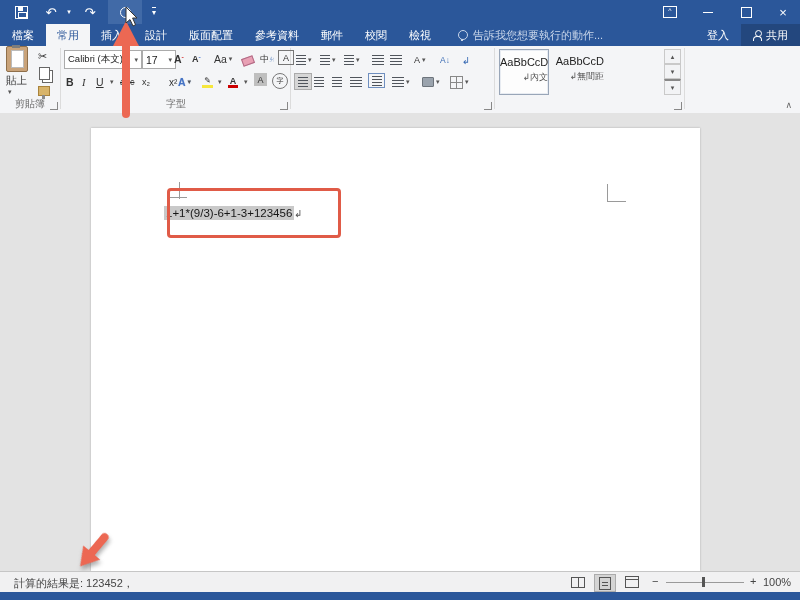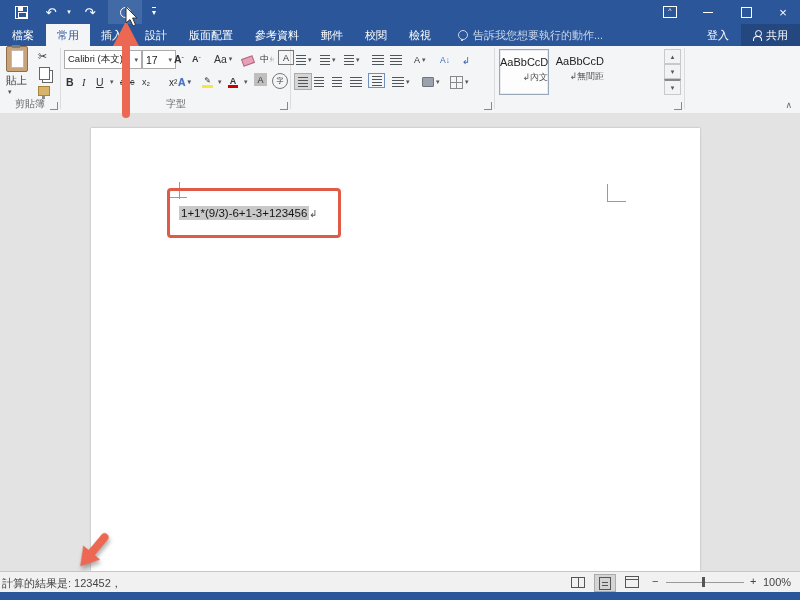--- a/index.html
+++ b/index.html
@@ -333,42 +333,42 @@
 </div>
 
 <div class="ab docarea"></div>
 <div class="ab page"></div>
 
 <div class="ab cropline" style="left:179px;top:182px;width:1px;height:17px"></div>
 <div class="ab cropline" style="left:168px;top:197px;width:19px;height:1px"></div>
 <div class="ab cropline" style="left:607px;top:184px;width:1px;height:18px"></div>
 <div class="ab cropline" style="left:607px;top:201px;width:19px;height:1px"></div>
 
-<div class="ab" style="left:179px;top:203px;white-space:nowrap">
+<div class="ab" style="left:164px;top:203px;white-space:nowrap">
   <span class="selrun">1+1*(9/3)-6+1-3+123456</span><span class="pilc">↲</span>
 </div>
 
 <div class="ab redbox"></div>
 
 <div class="ab arrowup">
   <div class="head"></div>
   <div class="shaft"></div>
 </div>
 
 <svg class="ab" style="left:124px;top:6px" width="16" height="22">
   <polygon points="2,1 2,17 6,13.5 9,20 11.5,18.7 8.6,12 13,12" fill="#fff" stroke="#333" stroke-width="1"></polygon>
 </svg>
 
 <div class="ab arrowdl">
   <div class="shaft"></div>
   <div class="head"></div>
 </div>
 
 <div class="ab statusbar">
-  <div class="ab" style="left:2px;top:4px">計算的結果是: 123452，</div>
+  <div class="ab" style="left:14px;top:4px">計算的結果是: 123452，</div>
   <div class="ab viewbtn" style="left:568px">
       <span class="ic-book"></span>
     </div>
   <div class="ab viewbtn active" style="left:594px">
       <span class="ic-pagelines"></span>
     </div>
   <div class="ab viewbtn" style="left:622px">
       <span class="ic-weblay"></span>
     </div>
   <div class="ab" style="left:652px;top:3px">−</div>

